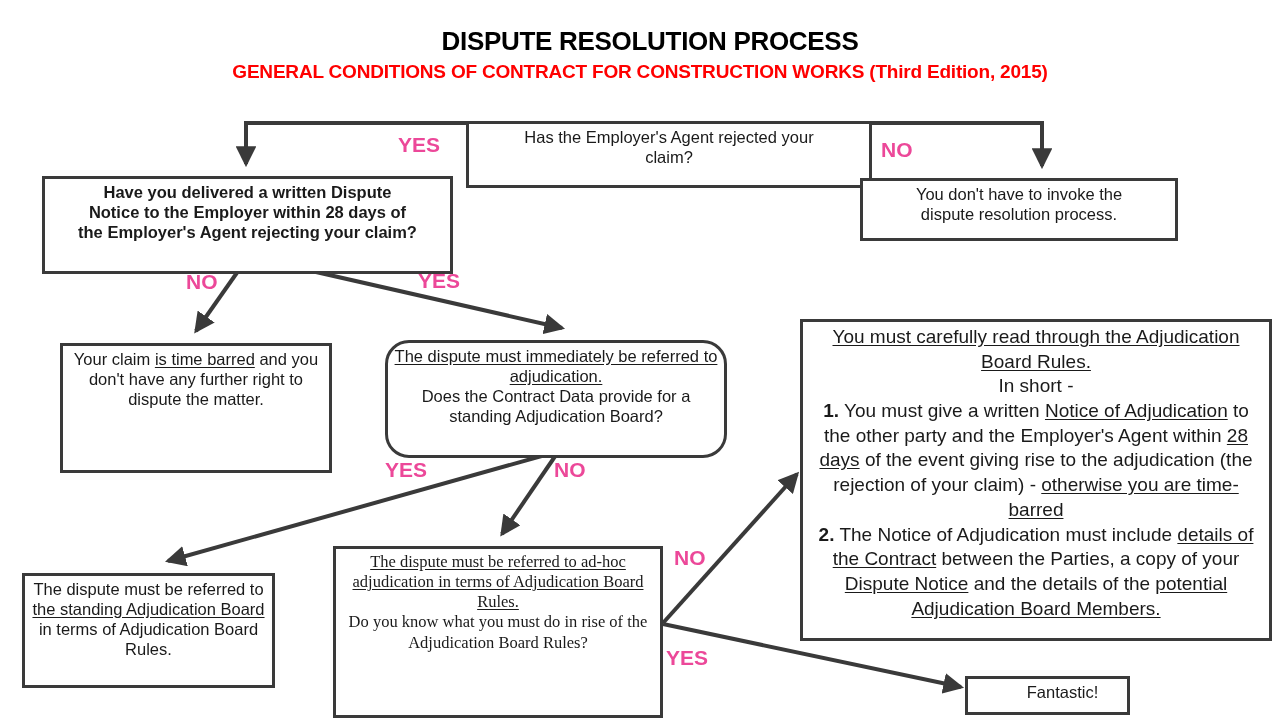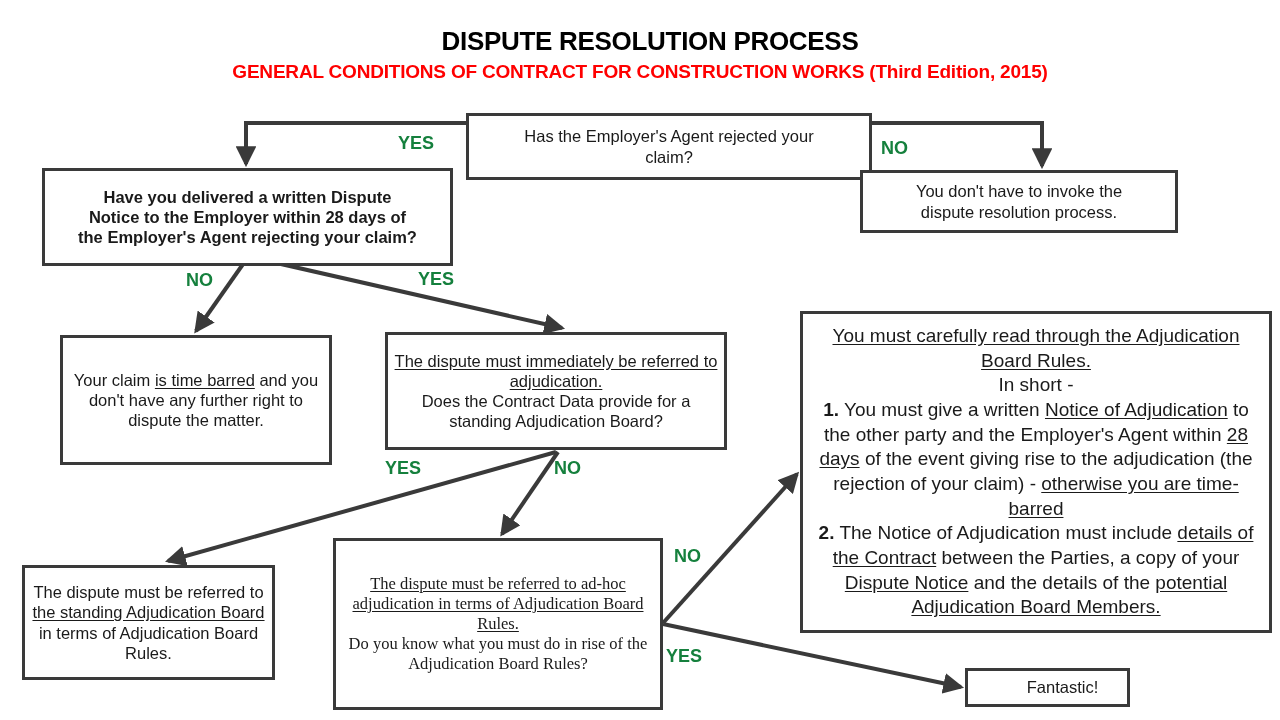--- a/index.html
+++ b/index.html
@@ -25,50 +25,51 @@
     text-align:center;
     font-size:19px;font-weight:bold;letter-spacing:-0.2px;
     color:#ff0000;
   }
 
   .node{
     position:absolute;
     box-sizing:border-box;
     border:3px solid #3a3a3a;
     background:#ffffff;
-    display:flex;align-items:center;justify-content:center;
+    display:flex;justify-content:center;
     text-align:center;
     padding:3px 6px;
     z-index:5;
+    margin-top:8px;
   }
   .node .txt{
     width:100%;
     line-height:1.22;
     font-size:16.5px;
     color:#1a1a1a;
   }
   .node .txt u{text-decoration:underline;text-underline-offset:2px;}
   .node .txt b{font-weight:bold;}
 
   
   #n-question   {left:466px;top:113px;width:406px;height:67px;}
   #n-dispute    {left:42px; top:168px;width:411px;height:98px;font-weight:bold;}
   #n-noinvoke   {left:860px;top:170px;width:318px;height:63px;}
   #n-timebarred {left:60px; top:335px;width:272px;height:130px;}
-  #n-adjudicate {left:385px;top:332px;width:342px;height:118px;}
+  #n-adjudicate {left:385px;top:332px;width:342px;height:118px;border-radius:24px;}
   #n-rules      {left:800px;top:311px;width:472px;height:322px;}
   #n-rules .txt {font-size:19px;line-height:1.3;}
   #n-standing   {left:22px; top:565px;width:253px;height:115px;}
   #n-adhoc      {left:333px;top:538px;width:330px;height:172px;font-family:Liberation Serif, serif;}
   #n-fantastic  {left:965px;top:668px;width:165px;height:39px;padding-left:36px;}
 
   .edge-label{
     position:absolute;
-    color:#15803d;
-    font-size:18px;font-weight:bold;
+    color:#ec4899;
+    font-size:21px;font-weight:bold;
     z-index:6;
     white-space:nowrap;
   }
   #lbl-yes-top   {left:398px;top:133px;}
   #lbl-no-top    {left:881px;top:138px;}
   #lbl-no-dn     {left:186px;top:270px;}
   #lbl-yes-dn    {left:418px;top:269px;}
   #lbl-yes-adj   {left:385px;top:458px;}
   #lbl-no-adj    {left:554px;top:458px;}
   #lbl-no-adhoc  {left:674px;top:546px;}

